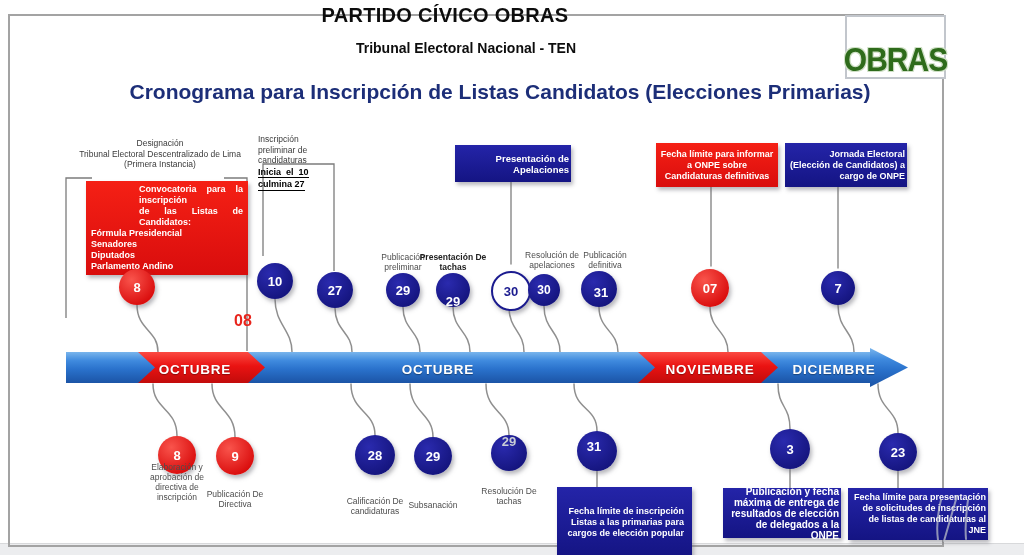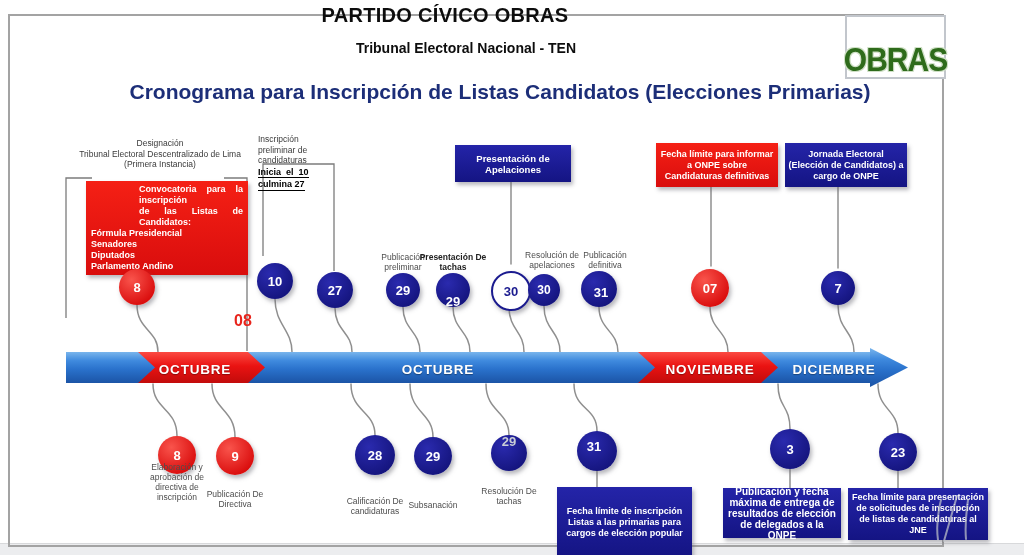--- a/index.html
+++ b/index.html
@@ -25,21 +25,21 @@
   .red-box{background:linear-gradient(180deg,#f52015,#d90d0d);color:#fff;font-weight:bold;
            box-shadow:2px 3px 4px rgba(100,100,110,.45);}
   .convocatoria{left:86px;top:181px;width:152px;padding:3px 5px;font-size:9px;line-height:11px;}
   .jl{text-align:justify;text-align-last:justify;margin-left:48px;}
 
   .inscripcion{left:258px;top:134px;width:84px;text-align:left;}
   .insc-bold{font-size:9px;font-weight:bold;color:#000;border-bottom:1px solid #000;
              display:inline-block;white-space:pre;margin-top:1px;}
 
   .navy-box{background:linear-gradient(180deg,#2424a8,#141483);color:#fff;font-weight:bold;
-            box-shadow:2px 3px 4px rgba(100,100,110,.45);display:flex;align-items:center;justify-content:center;text-align:center;}
+            box-shadow:2px 3px 4px rgba(100,100,110,.45);display:flex;align-items:center;justify-content:center;text-align:right;}
   .box-apel{left:455px;top:145px;width:112px;height:33px;font-size:9.5px;line-height:11px;padding:2px;}
   .box-onpe{left:656px;top:143px;width:118px;height:40px;font-size:9px;line-height:11px;padding:2px;
             display:flex;align-items:center;justify-content:center;text-align:center;}
   .box-jornada{left:785px;top:143px;width:118px;height:40px;font-size:9px;line-height:11px;padding:2px;}
   .box-f31{left:557px;top:487px;width:119px;height:55px;font-size:9px;line-height:11px;padding:8px;}
   .box-pub3{left:723px;top:488px;width:114px;height:46px;font-size:10px;line-height:11px;padding:2px;}
   .box-jne{left:848px;top:488px;width:136px;height:48px;font-size:9px;line-height:11px;padding:2px;}
 
   .marker08{left:234px;top:312px;font-size:16px;font-weight:bold;color:#e8241c;}
 

